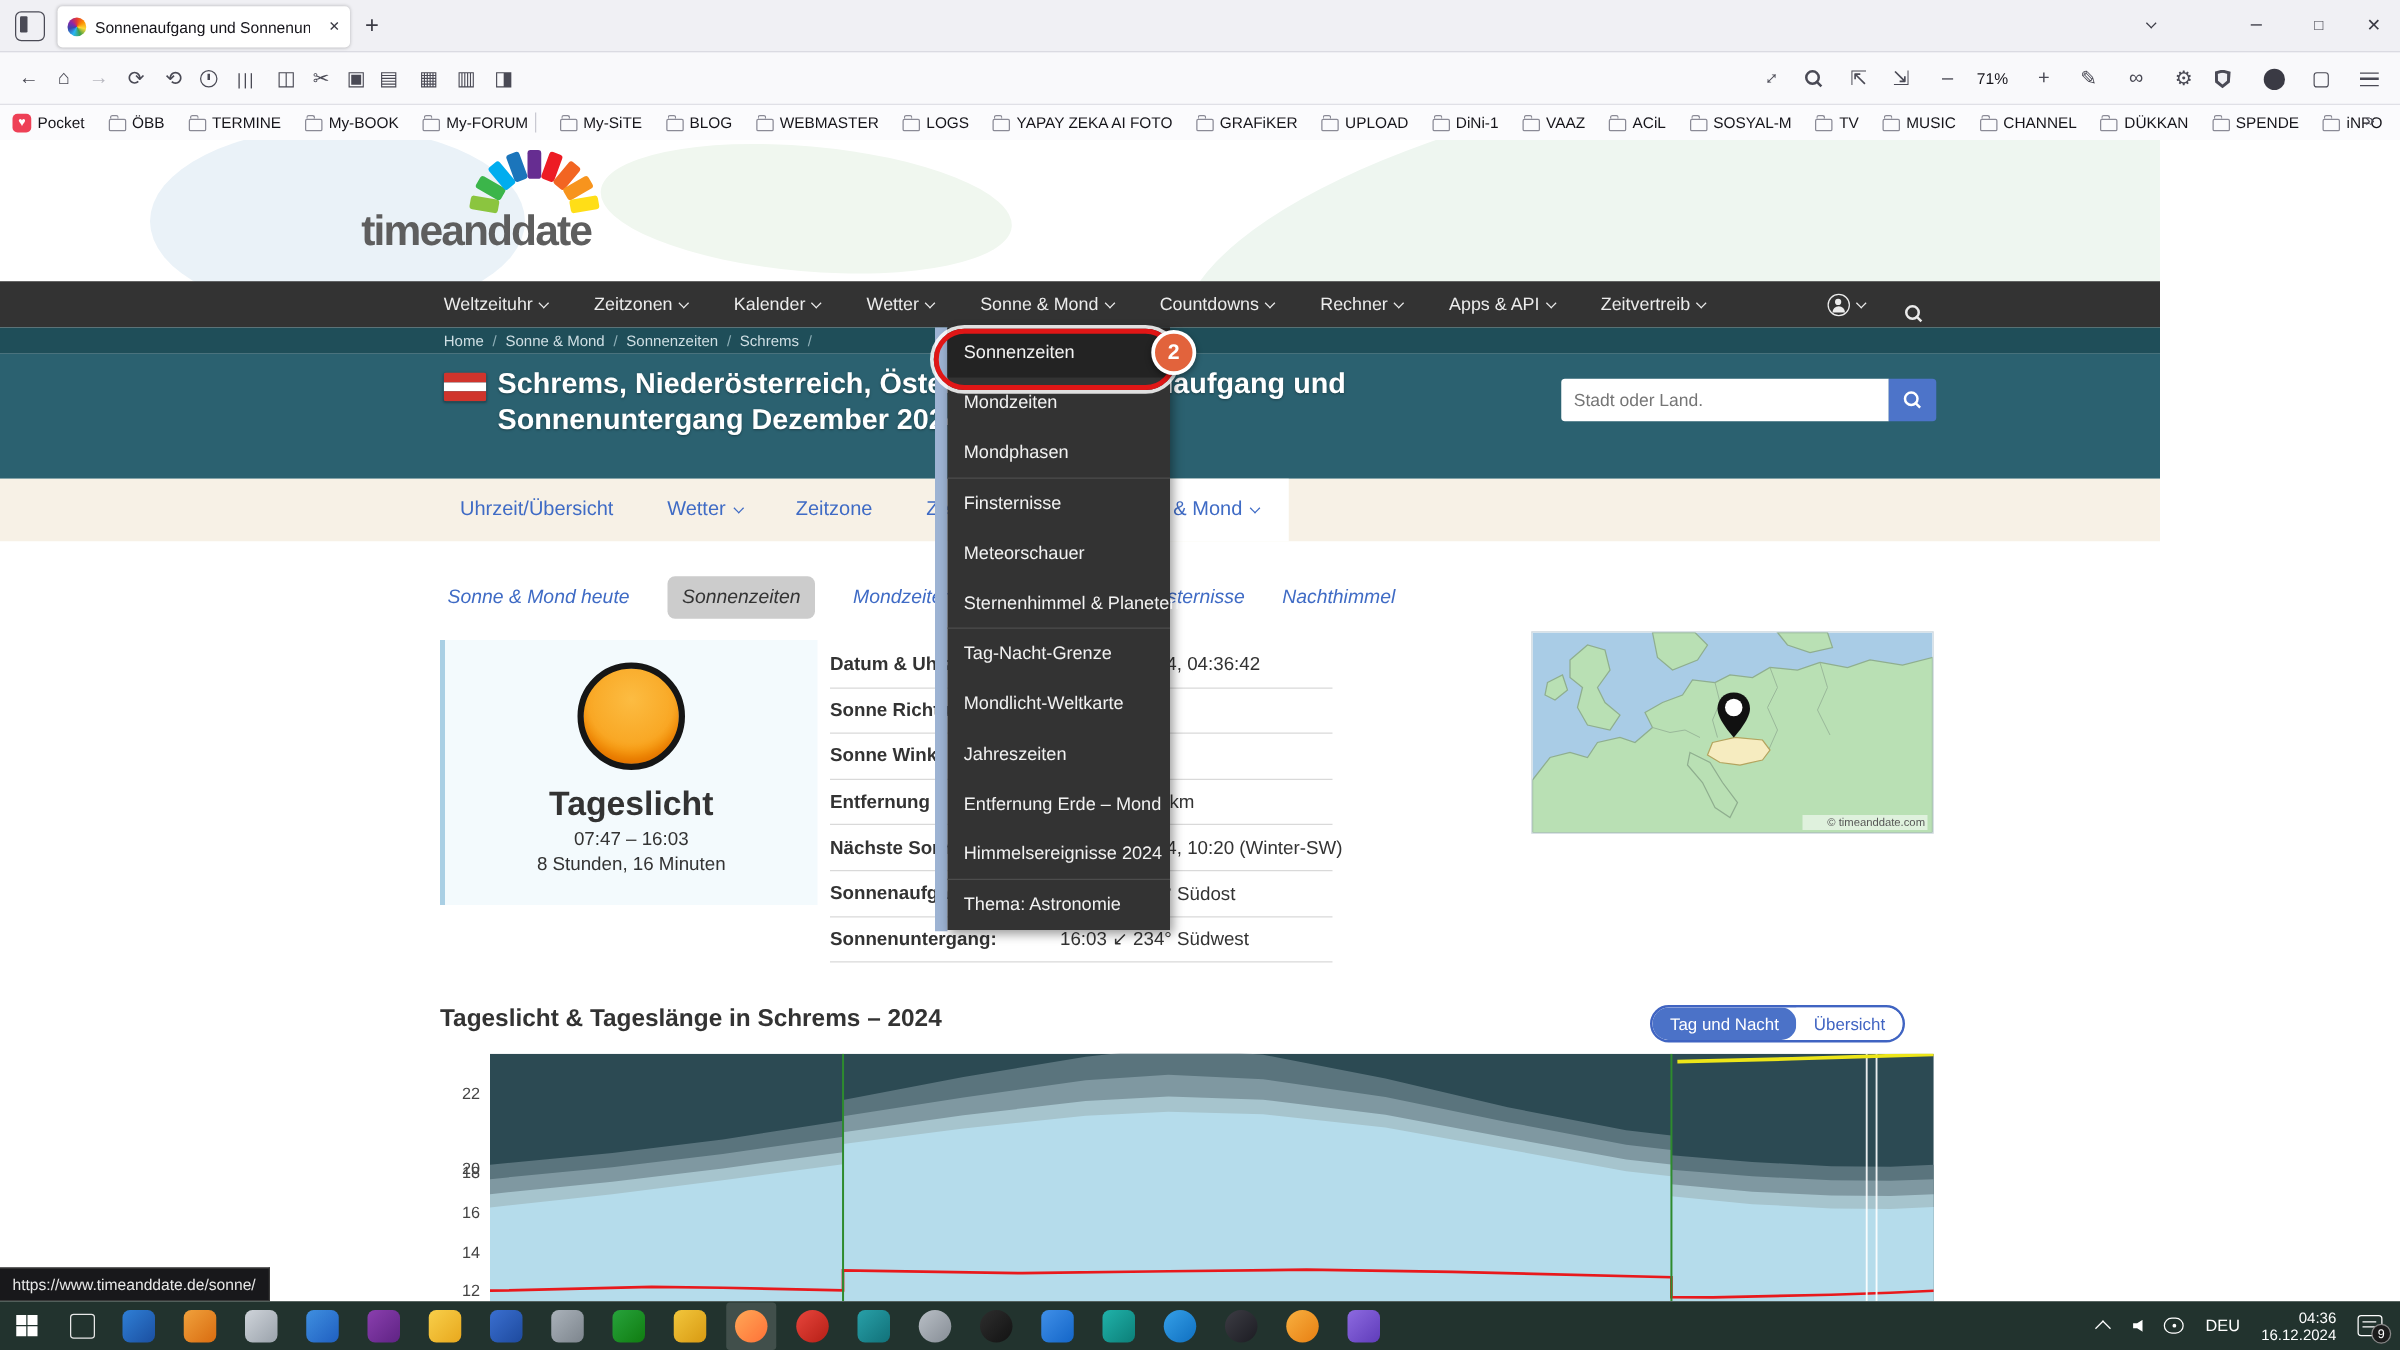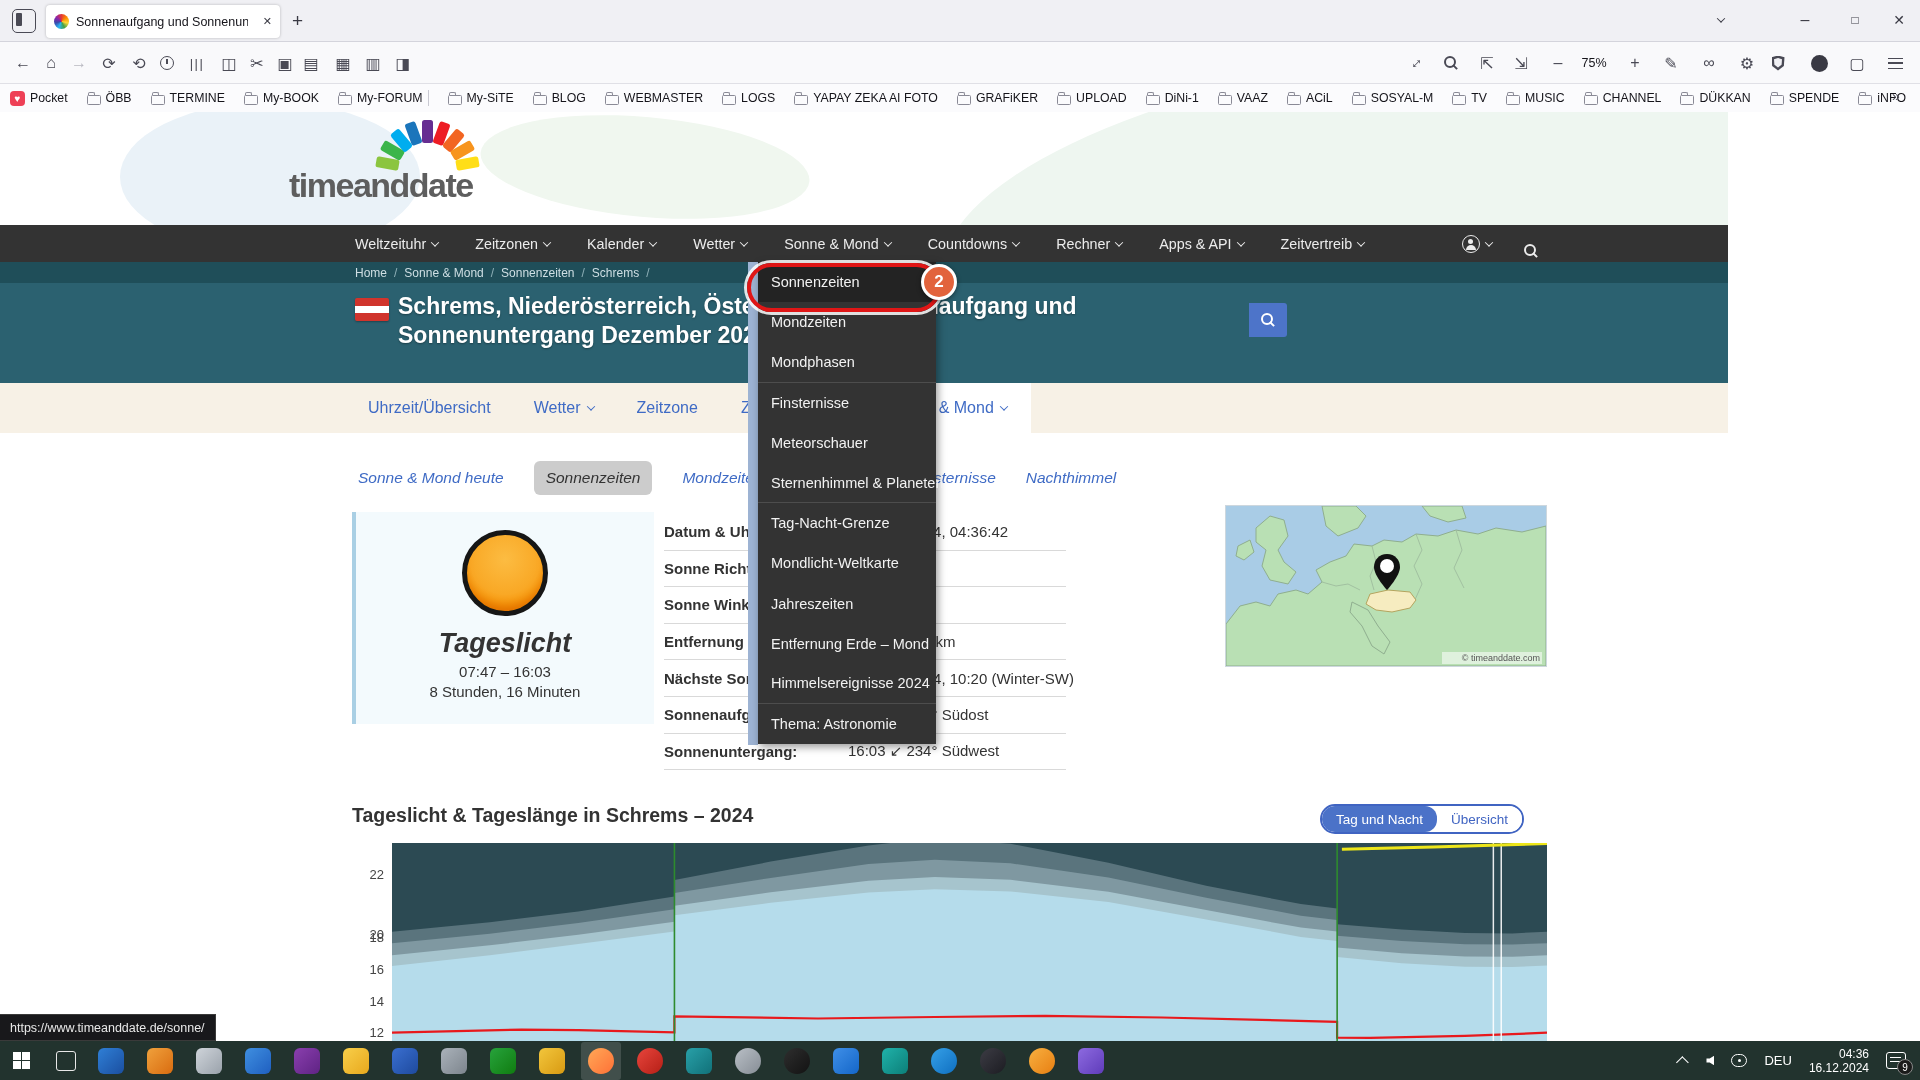--- a/index.html
+++ b/index.html
@@ -68,21 +68,21 @@
   #citysearch .sbtn{width:38px;background:#4d74c9;border-radius:0 3px 3px 0;display:flex;align-items:center;justify-content:center;}
   #tabrow1{left:0;top:383px;width:1920px;height:50px;background:#f7f1e6;display:flex;align-items:center;padding-left:368px;gap:43px;}
   .tab1{display:flex;align-items:center;gap:7px;font-size:16px;color:#3f6bc5;white-space:nowrap;}
   .tab1.active{background:#fff;height:50px;padding:0 24px;margin:0 -24px;}
   #subtabs{left:0;top:455px;width:1920px;height:46px;background:#fff;display:flex;align-items:center;padding-left:358px;gap:30px;}
   .subtab{font-size:15.5px;color:#3f6bc5;white-space:nowrap;font-style:italic;}
   .subtab.active{background:#ccc;color:#333;border-radius:6px;padding:8px 12px;}
   
   #suncard{left:352px;top:512px;width:302px;height:212px;background:#f3fafd;border-left:4px solid #a9cfe4;text-align:center;}
   .sun{width:86px;height:86px;border-radius:50%;border:5px solid #161616;margin:18px auto 0;background:radial-gradient(circle at 50% 32%,#fcbc42 0%,#f9a825 55%,#f59000 78%,#ee7d00 100%);box-shadow:inset 0 -9px 10px -5px #e06f00;}
-  #suncard h2{margin:12px 0 4px;font-size:27px;color:#333;font-style:italic;}
+  #suncard h2{margin:12px 0 4px;font-size:27px;color:#333;}
   #suncard .t{font-size:15px;color:#333;margin:3px 0;}
   
   #suntable{left:664px;top:514px;width:402px;}
   .trow{display:flex;height:36.6px;align-items:center;border-bottom:1px solid #d9d9d9;font-size:15px;color:#333;}
   .trow .lbl{width:184px;font-weight:bold;flex:0 0 auto;white-space:nowrap;overflow:hidden;}
   .trow .val{white-space:nowrap;}
   
   #mapbox{left:1225px;top:505px;width:322px;height:162px;border:1px solid #cdd7de;}
   
   #charttitle{left:352px;top:804px;font-size:19.5px;font-weight:bold;color:#333;}
@@ -178,21 +178,21 @@
       </span>
     </div>
 
     <span class="tbi" style="left:1402px;transform:rotate(45deg);">↕</span>
     <span class="tbi" style="left:1436px;">
         <span class="mag" style="color:#4a4a55;"></span>
       </span>
     <span class="tbi" style="left:1472px;">⇱</span>
     <span class="tbi" style="left:1506px;">⇲</span>
     <span class="tbi" style="left:1543px;">–</span>
-    <span class="tbi zoomtxt" style="left:1572px;width:44px;">75%</span>
+    <span class="tbi zoomtxt" style="left:1572px;width:44px;">71%</span>
     <span class="tbi" style="left:1620px;">+</span>
     <span class="tbi" style="left:1656px;">✎</span>
     <span class="tbi" style="left:1694px;">∞</span>
     <span class="tbi" style="left:1732px;">⚙</span>
     <span class="tbi" style="left:1768px;">
         <span class="shield" style="background:#4a4a55;"></span>
       </span>
     <span class="tbi" style="left:1804px;">
         <span class="avatar-dot"></span>
       </span>
@@ -429,20 +429,21 @@
     <div class="abs flag" style="top:186px;">
       <div style="background:#d0342c;"></div>
         <div style="background:#fff;"></div>
         <div style="background:#d0342c;"></div>
     </div>
     <div class="abs" id="h1" style="top:180px;">
       <div>Schrems, Niederösterreich, Österreich — Sonnenaufgang und</div>
         <div>Sonnenuntergang Dezember 2024</div>
     </div>
     <div class="abs" id="citysearch" style="top:191px;">
+      <input style="color: rgb(102, 102, 102);" placeholder="Stadt oder Land.">
       <span class="sbtn">
           <span class="mag" style="color:#fff;"></span>
         </span>
     </div>
 
     <div class="abs" id="tabrow1" style="top:271px;">
 
         <span class="tab1">
           <span>Uhrzeit/Übersicht</span>
 

